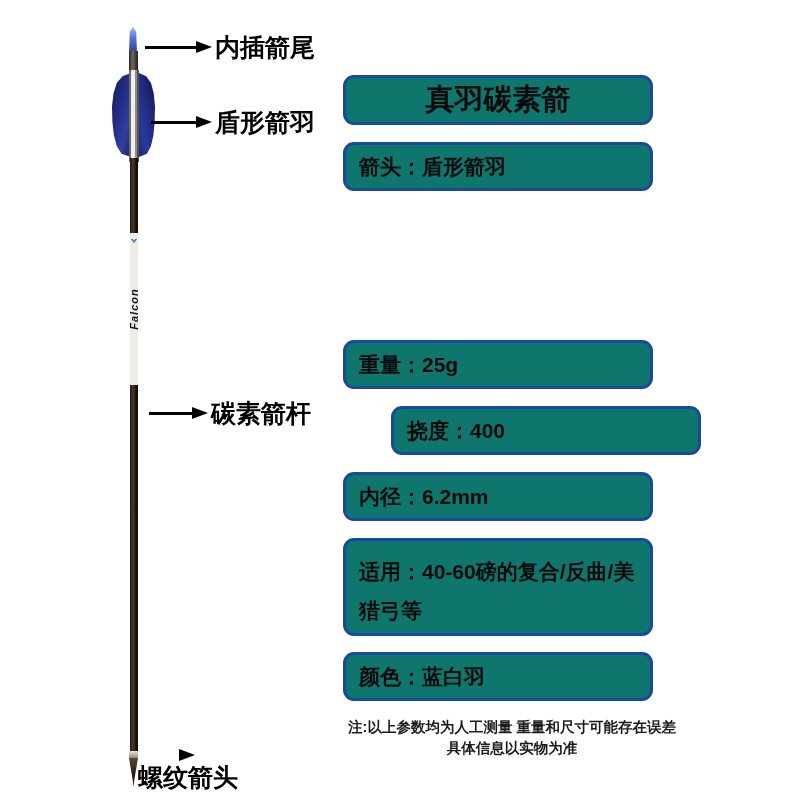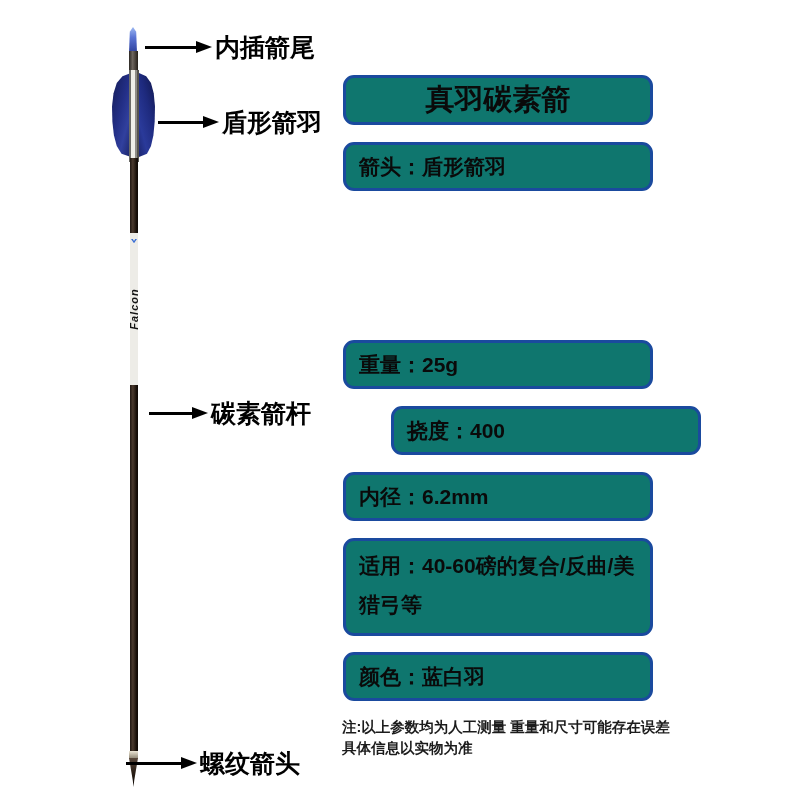--- a/index.html
+++ b/index.html
@@ -12,35 +12,35 @@
             border:3px solid #1a4a9e;border-radius:11px;background:#0f766e;
             display:flex;align-items:center;padding-left:13px;
             font-size:21px;font-weight:bold;color:#0a0a0a;}
   .title-box{top:75px;height:50px;justify-content:center;padding-left:0;font-size:29px;}
   .sp1{top:142px;height:49px;}
   .sp2{top:208px;height:49px;}
   .sp3{top:274px;height:49px;}
   .sp4{top:340px;height:49px;}
   .sp5{top:406px;height:49px;margin-left:48px;}
   .sp6{top:472px;height:49px;}
-  .sp7{top:538px;height:98px;align-items:flex-start;padding-top:5px;padding-right:6px;line-height:39px;}
+  .sp7{top:538px;height:98px;align-items:flex-start;padding-top:11px;padding-right:6px;line-height:39px;}
   .sp8{top:652px;height:49px;}
   .note{position:absolute;left:342px;top:717px;width:340px;
-        font-size:14.5px;font-weight:600;color:#1c1c1c;line-height:21px;}
+        font-size:14.5px;font-weight:600;color:#1c1c1c;line-height:21px;text-align:center;}
 
   
   .callout{position:absolute;display:flex;align-items:center;height:28px;}
   .callout-line{height:3px;background:#000;}
   .callout-head{width:0;height:0;border-left:16px solid #000;
                 border-top:6px solid transparent;border-bottom:6px solid transparent;}
   .callout-label{margin-left:3px;font-size:25px;font-weight:bold;color:#000;white-space:nowrap;}
   .c1{left:145px;top:33px;}  .c1 .callout-line{width:51px;}
-  .c2{left:158px;top:108px;justify-content:flex-end;} .c2 .callout-line{width:45px;}
+  .c2{left:151px;top:108px;justify-content:flex-end;} .c2 .callout-line{width:45px;}
   .c3{left:149px;top:399px;justify-content:space-between;} .c3 .callout-line{width:43px;}
-  .c4{left:126px;top:749px;} .c4 .callout-line{width:55px;}
+  .c4{left:135px;top:749px;flex-direction:column;} .c4 .callout-line{width:55px;}
 
   
   .arrow-part{position:absolute;}
   .nock{left:129px;top:27px;width:8px;height:26px;
         clip-path:polygon(50% 0,90% 18%,100% 100%,0 100%,10% 18%);
         background:linear-gradient(180deg,#9db9f2 0%,#5a74d4 40%,#2d3f9a 100%);}
   .nock-collar{left:129px;top:51px;width:9px;height:26px;
         background:linear-gradient(90deg,#2c2824,#6e665e 40%,#241e18);}
   .fletch-left{left:112px;top:73px;width:19px;height:84px;
         clip-path:polygon(100% 0%,55% 4%,25% 12%,8% 24%,0% 40%,2% 58%,10% 74%,25% 87%,50% 96%,100% 100%);

